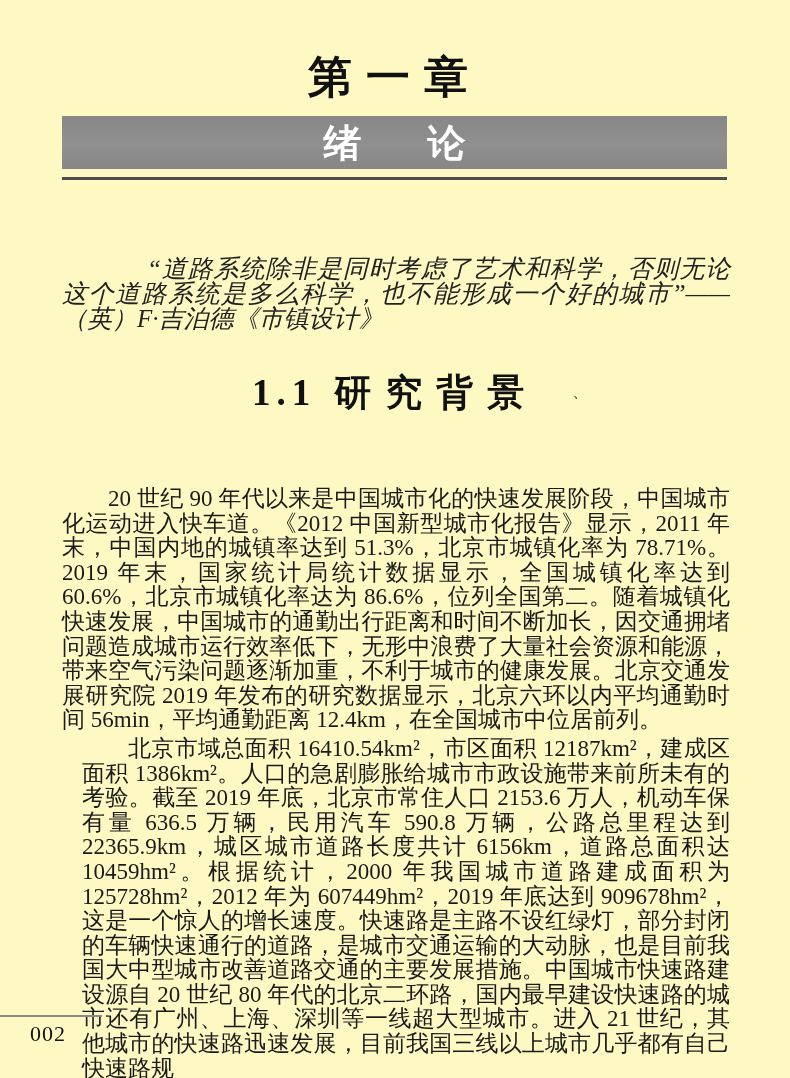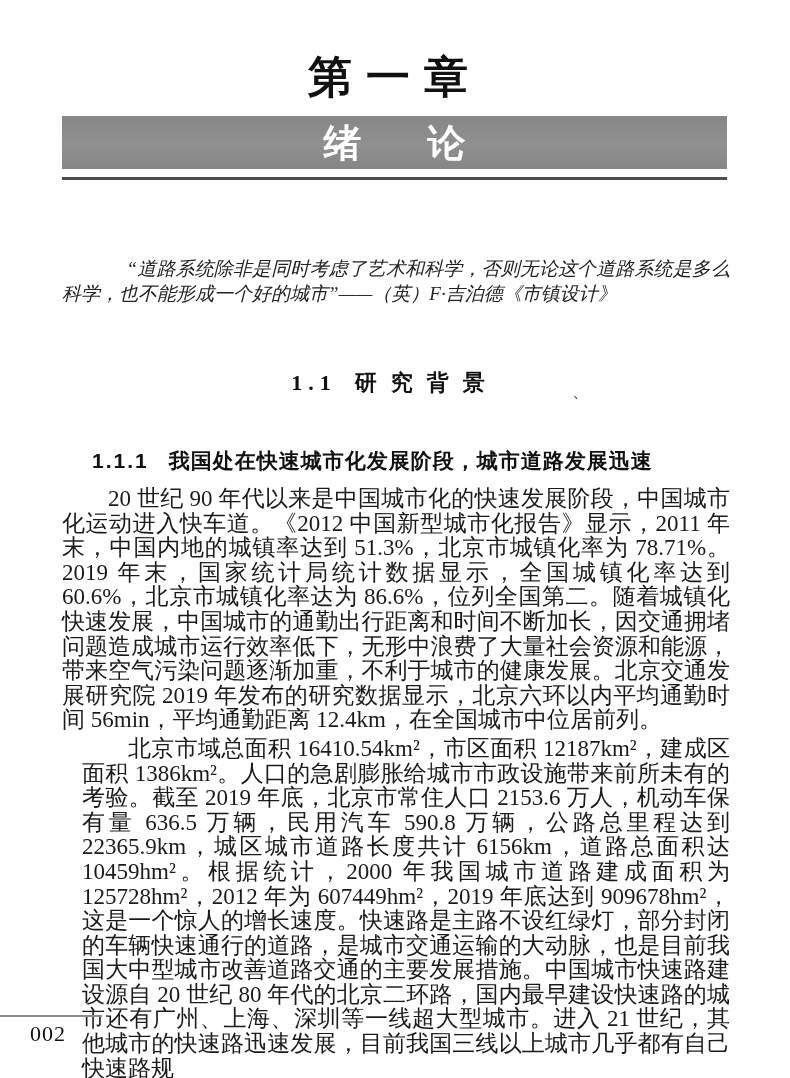--- a/index.html
+++ b/index.html
@@ -5,21 +5,21 @@
   html, body {
     margin: 0;
     padding: 0;
     background: #e8e8e8;
   }
   .page {
     position: relative;
     width: 790px;
     height: 1078px;
     margin: 0 auto;
-    background: #ffffff;
+    background: #fef9c3;
     overflow: hidden;
     color: #1c1c1c;
     font-family: "Liberation Serif", "DejaVu Serif", serif;
   }
 
   
   .chapter-number {
     position: absolute;
     top: 48px;
     left: 0;
@@ -61,38 +61,38 @@
     height: 3px;
     background: #4d4d4d;
   }
 
   
   .epigraph {
     position: absolute;
     top: 256px;
     left: 62px;
     width: 668px;
-    font-size: 19px;
+    font-size: 25px;
     line-height: 25px;
     font-style: italic;
     text-indent: 3.4em;
     text-align: justify;
     color: #222;
     font-family: Liberation Serif, serif;
   }
 
   
   .section-heading {
     position: absolute;
     top: 368px;
     left: 0;
     width: 100%;
     text-align: center;
     font-weight: bold;
-    font-size: 22px;
+    font-size: 37px;
     color: #111;
     font-family: "Liberation Serif", "DejaVu Serif", serif;
   }
   .section-heading .sec-num {
     letter-spacing: 6px;
     margin-right: 18px;
   }
   .section-heading .sec-title {
     letter-spacing: 14px;
   }
@@ -171,23 +171,20 @@
   </div>
   <div class="title-bar-rule"></div>
 
   <div class="epigraph">“道路系统除非是同时考虑了艺术和科学，否则无论这个道路系统是多么科学，也不能形成一个好的城市”——（英）F·吉泊德《市镇设计》</div>
 
   <div class="section-heading">
     <span class="sec-num">1.1</span><span class="sec-title">研究背景</span>
   </div>
   <span class="stray-mark">、</span>
 
-  <div class="subsection-heading">
-    <span class="sub-num">1.1.1</span><span class="sub-title">我国处在快速城市化发展阶段，城市道路发展迅速</span>
-  </div>
 
   <div class="body-text">
     <p>20 世纪 90 年代以来是中国城市化的快速发展阶段，中国城市化运动进入快车道。《2012 中国新型城市化报告》显示，2011 年末，中国内地的城镇率达到 51.3%，北京市城镇化率为 78.71%。2019 年末，国家统计局统计数据显示，全国城镇化率达到 60.6%，北京市城镇化率达为 86.6%，位列全国第二。随着城镇化快速发展，中国城市的通勤出行距离和时间不断加长，因交通拥堵问题造成城市运行效率低下，无形中浪费了大量社会资源和能源，带来空气污染问题逐渐加重，不利于城市的健康发展。北京交通发展研究院 2019 年发布的研究数据显示，北京六环以内平均通勤时间 56min，平均通勤距离 12.4km，在全国城市中位居前列。</p>
     <p>北京市域总面积 16410.54km²，市区面积 12187km²，建成区面积 1386km²。人口的急剧膨胀给城市市政设施带来前所未有的考验。截至 2019 年底，北京市常住人口 2153.6 万人，机动车保有量 636.5 万辆，民用汽车 590.8 万辆，公路总里程达到 22365.9km，城区城市道路长度共计 6156km，道路总面积达 10459hm²。根据统计，2000 年我国城市道路建成面积为 125728hm²，2012 年为 607449hm²，2019 年底达到 909678hm²，这是一个惊人的增长速度。快速路是主路不设红绿灯，部分封闭的车辆快速通行的道路，是城市交通运输的大动脉，也是目前我国大中型城市改善道路交通的主要发展措施。中国城市快速路建设源自 20 世纪 80 年代的北京二环路，国内最早建设快速路的城市还有广州、上海、深圳等一线超大型城市。进入 21 世纪，其他城市的快速路迅速发展，目前我国三线以上城市几乎都有自己快速路规</p>
   </div>
 
   <div class="footer-rule"></div>
   <div class="page-number">002</div>
 
 </div>

